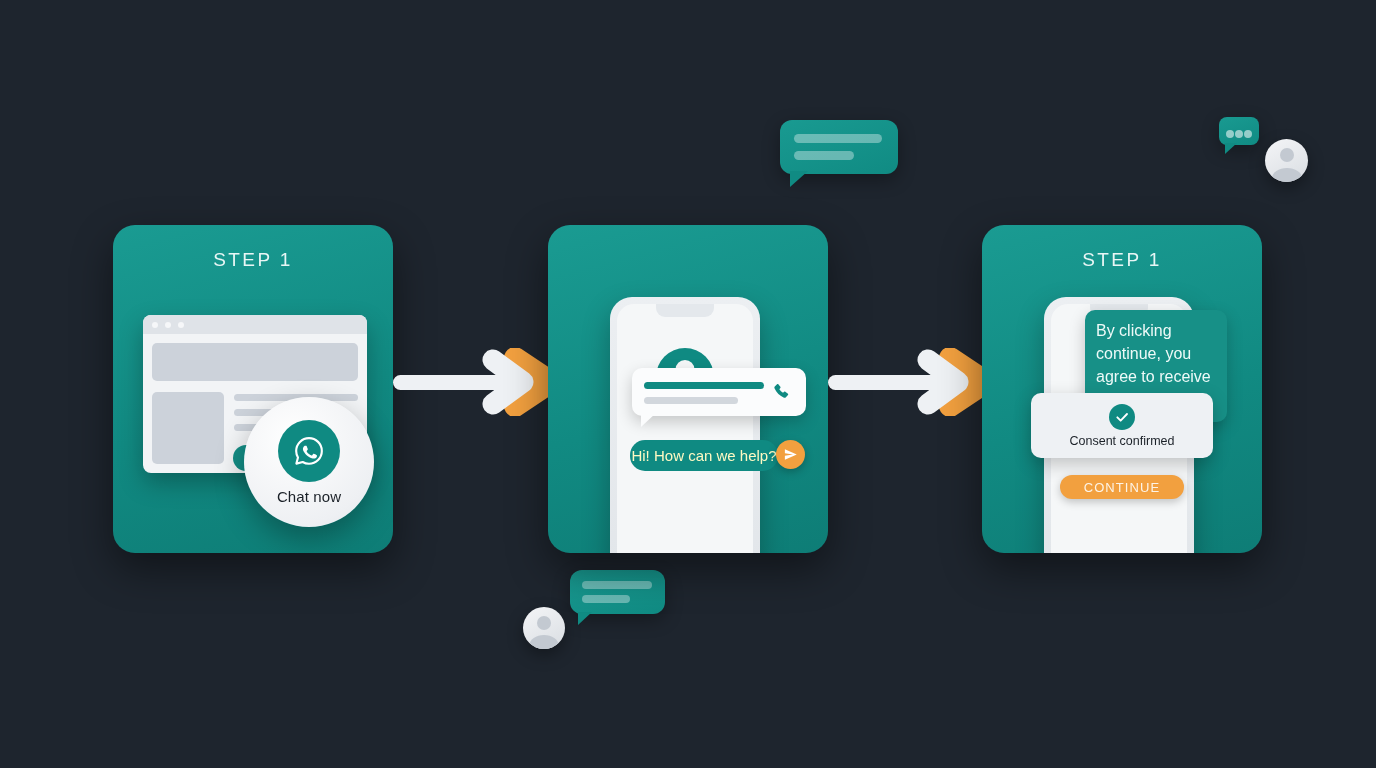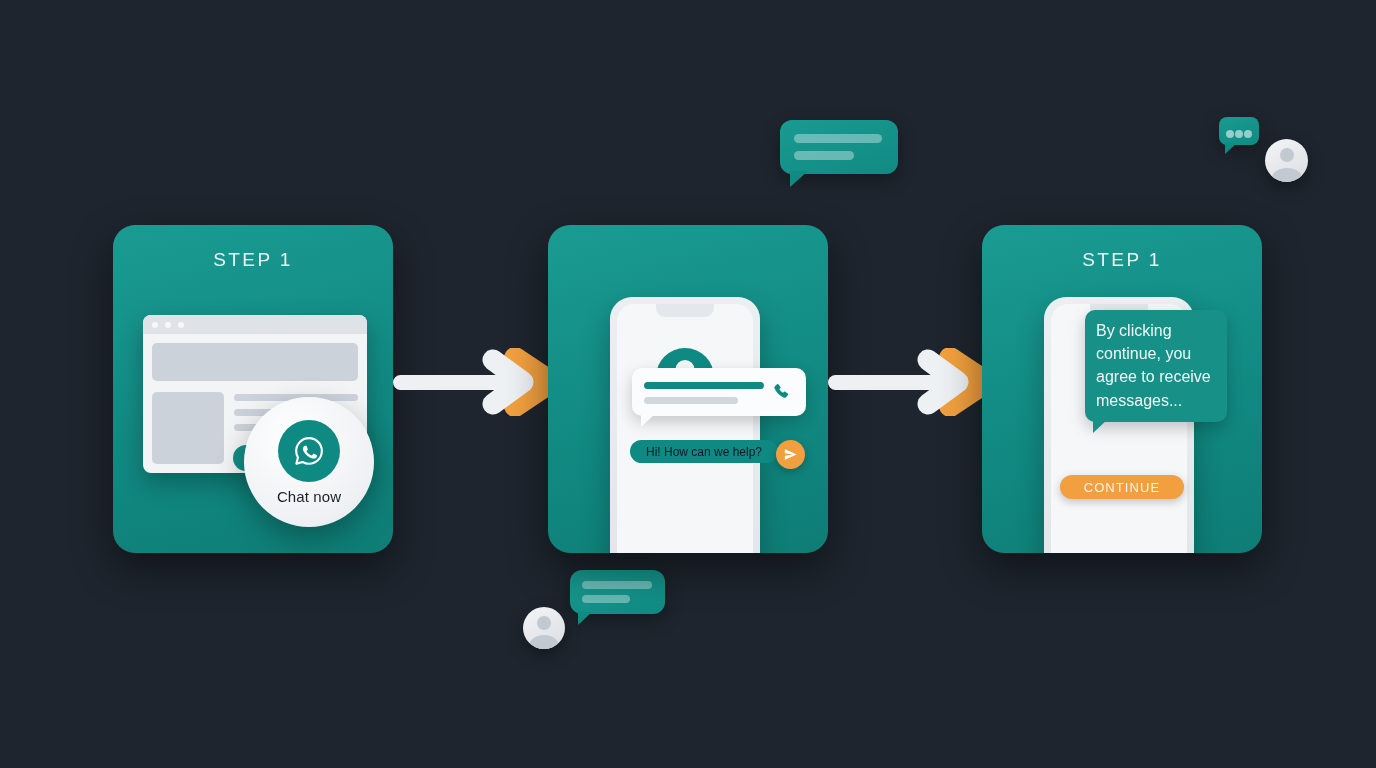--- a/index.html
+++ b/index.html
@@ -294,28 +294,28 @@
     position: absolute;
     right: 13px; top: 13px;
   }
 
   
   .out-bubble {
     position: absolute;
     left: 630px;
     top: 440px;
     width: 148px;
-    height: 23px;
+    height: 31px;
     background: #0f8a82;
     border-radius: 15px;
     display: flex;
     align-items: center;
     justify-content: center;
-    color: #0f172a;
-    font-size: 12px;
+    color: #fef9c3;
+    font-size: 15px;
     white-space: nowrap;
   }
   .send-btn {
     position: absolute;
     left: 776px;
     top: 440px;
     width: 29px; height: 29px;
     border-radius: 50%;
     background: #f2a03f;
     display: flex;
@@ -519,16 +519,24 @@
         <div class="notch"></div>
       </div>
     </div>
   </div>
 
   <div class="consent-bubble">
     <span>By clicking continue, you agree to receive messages...</span>
     <div class="tail"></div>
   </div>
 
+  <div class="consent-card">
+    <div class="check-circle">
+      <svg width="16" height="16" viewBox="0 0 24 24" aria-hidden="true">
+        <path d="M5 12.5 10 17.5 19.5 7.5" fill="none" stroke="#ffffff" stroke-width="2.8" stroke-linecap="round" stroke-linejoin="round"></path>
+      </svg>
+    </div>
+    <div class="consent-label">Consent confirmed</div>
+  </div>
 
   <div class="continue-btn">CONTINUE</div>
 
 </div>
 
 </body></html>

